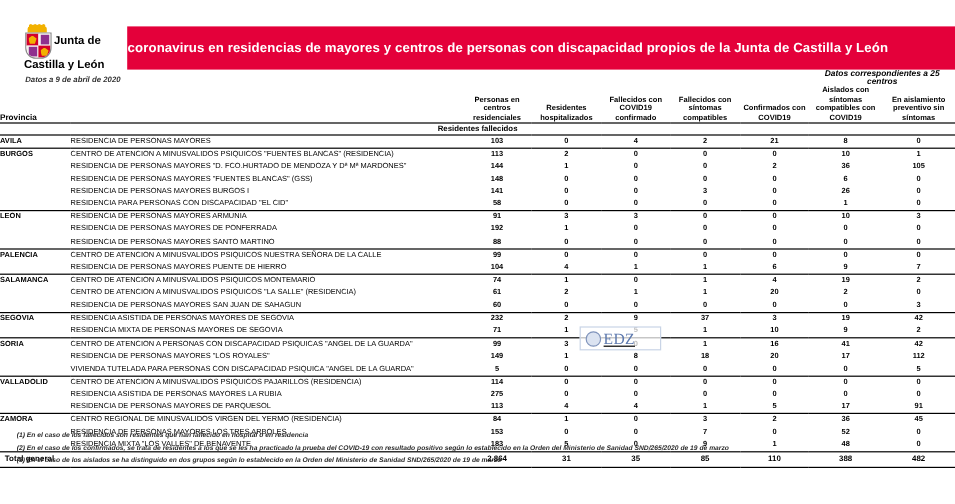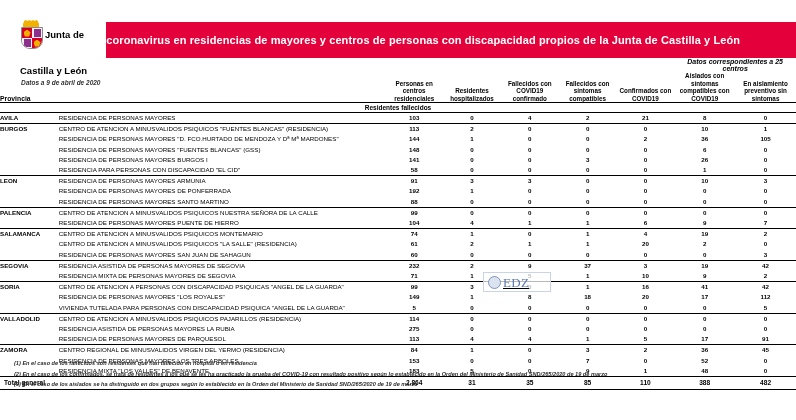--- a/index.html
+++ b/index.html
@@ -111,21 +111,21 @@
     font-size: 9.5px;
     font-weight: bold;
     line-height: 10px;
     color: #000;
   }
   .logo-line2 {
     font-size: 9.5px;
     font-weight: bold;
     line-height: 11px;
     color: #000;
-    margin-top: 17px;
+    margin-top: 1px;
   }
   .logo-date {
     font-size: 6.5px;
     font-style: italic;
     font-weight: bold;
     color: #333;
     margin-top: 3px;
     margin-left: 1px;
   }
 

